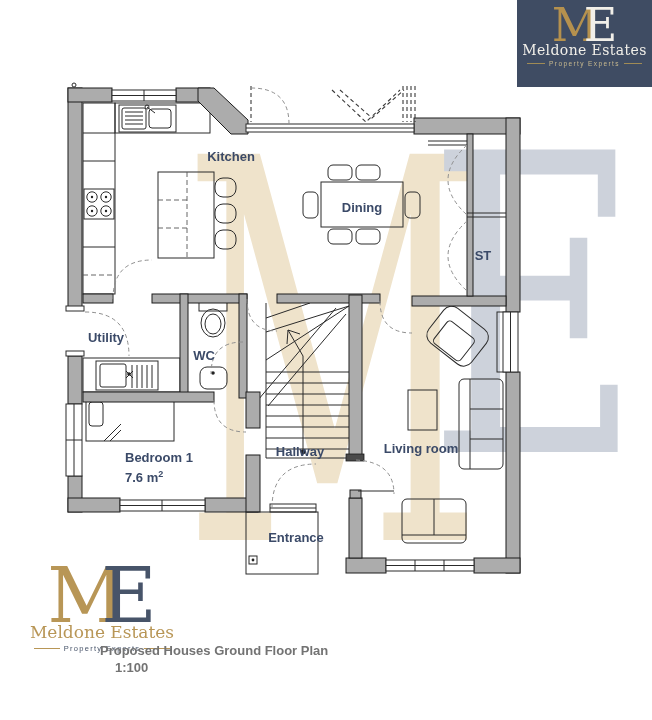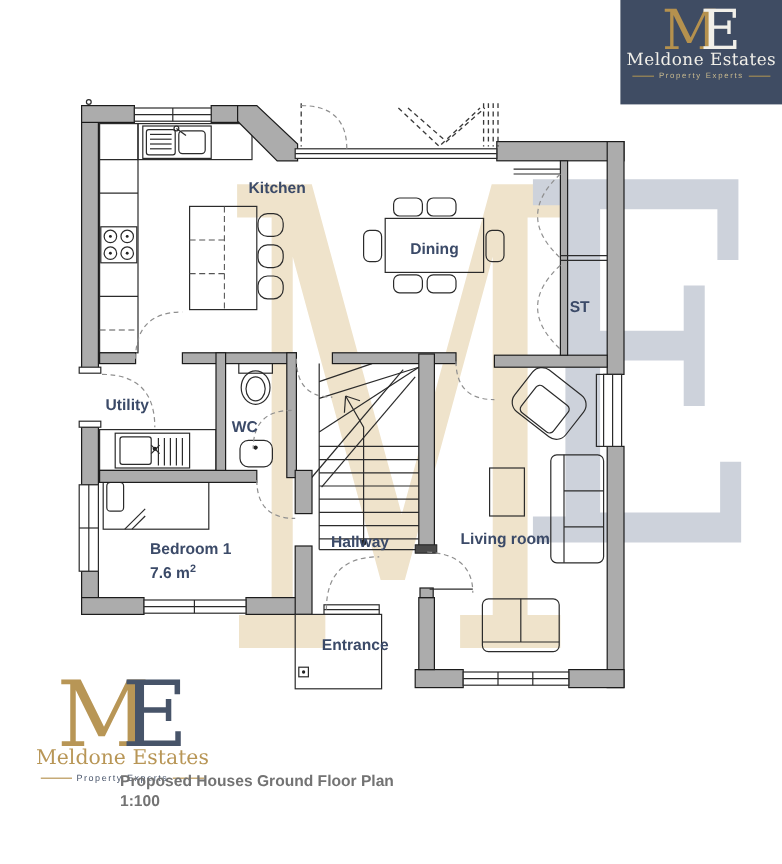--- a/index.html
+++ b/index.html
@@ -37,21 +37,21 @@
   .logo-bottom .mono .e{font-size:76px;color:#3e4b62;margin-left:-24px;}
   .logo-bottom .bname{font-family:"DejaVu Serif",serif;font-size:17px;color:#b5914e;
                       margin-top:-12px;white-space:nowrap;}
   .logo-bottom .tagrow{display:flex;align-items:center;justify-content:center;margin-top:2px;}
   .logo-bottom .tagrow .dash{width:26px;height:1px;background:#b5914e;}
   .logo-bottom .tagrow .tag{font-size:7.5px;color:#3e4b62;letter-spacing:1.3px;margin:0 4px;white-space:nowrap;}
 
   
   .title-block{position:absolute;left:100px;top:643px;color:#737373;
                font-size:13px;font-weight:600;line-height:1.3;}
-  .title-block .scale{margin-left:0;}
+  .title-block .scale{margin-left:15px;}
 </style>
 </head>
 <body>
 
 <div id="stage">
 
 <svg width="652" height="720" viewBox="0 0 652 720">
 
   <g>
     <text class="wm" x="183" y="540" font-size="530" fill="#efe3cb" textLength="300" lengthAdjust="spacingAndGlyphs">M</text>

